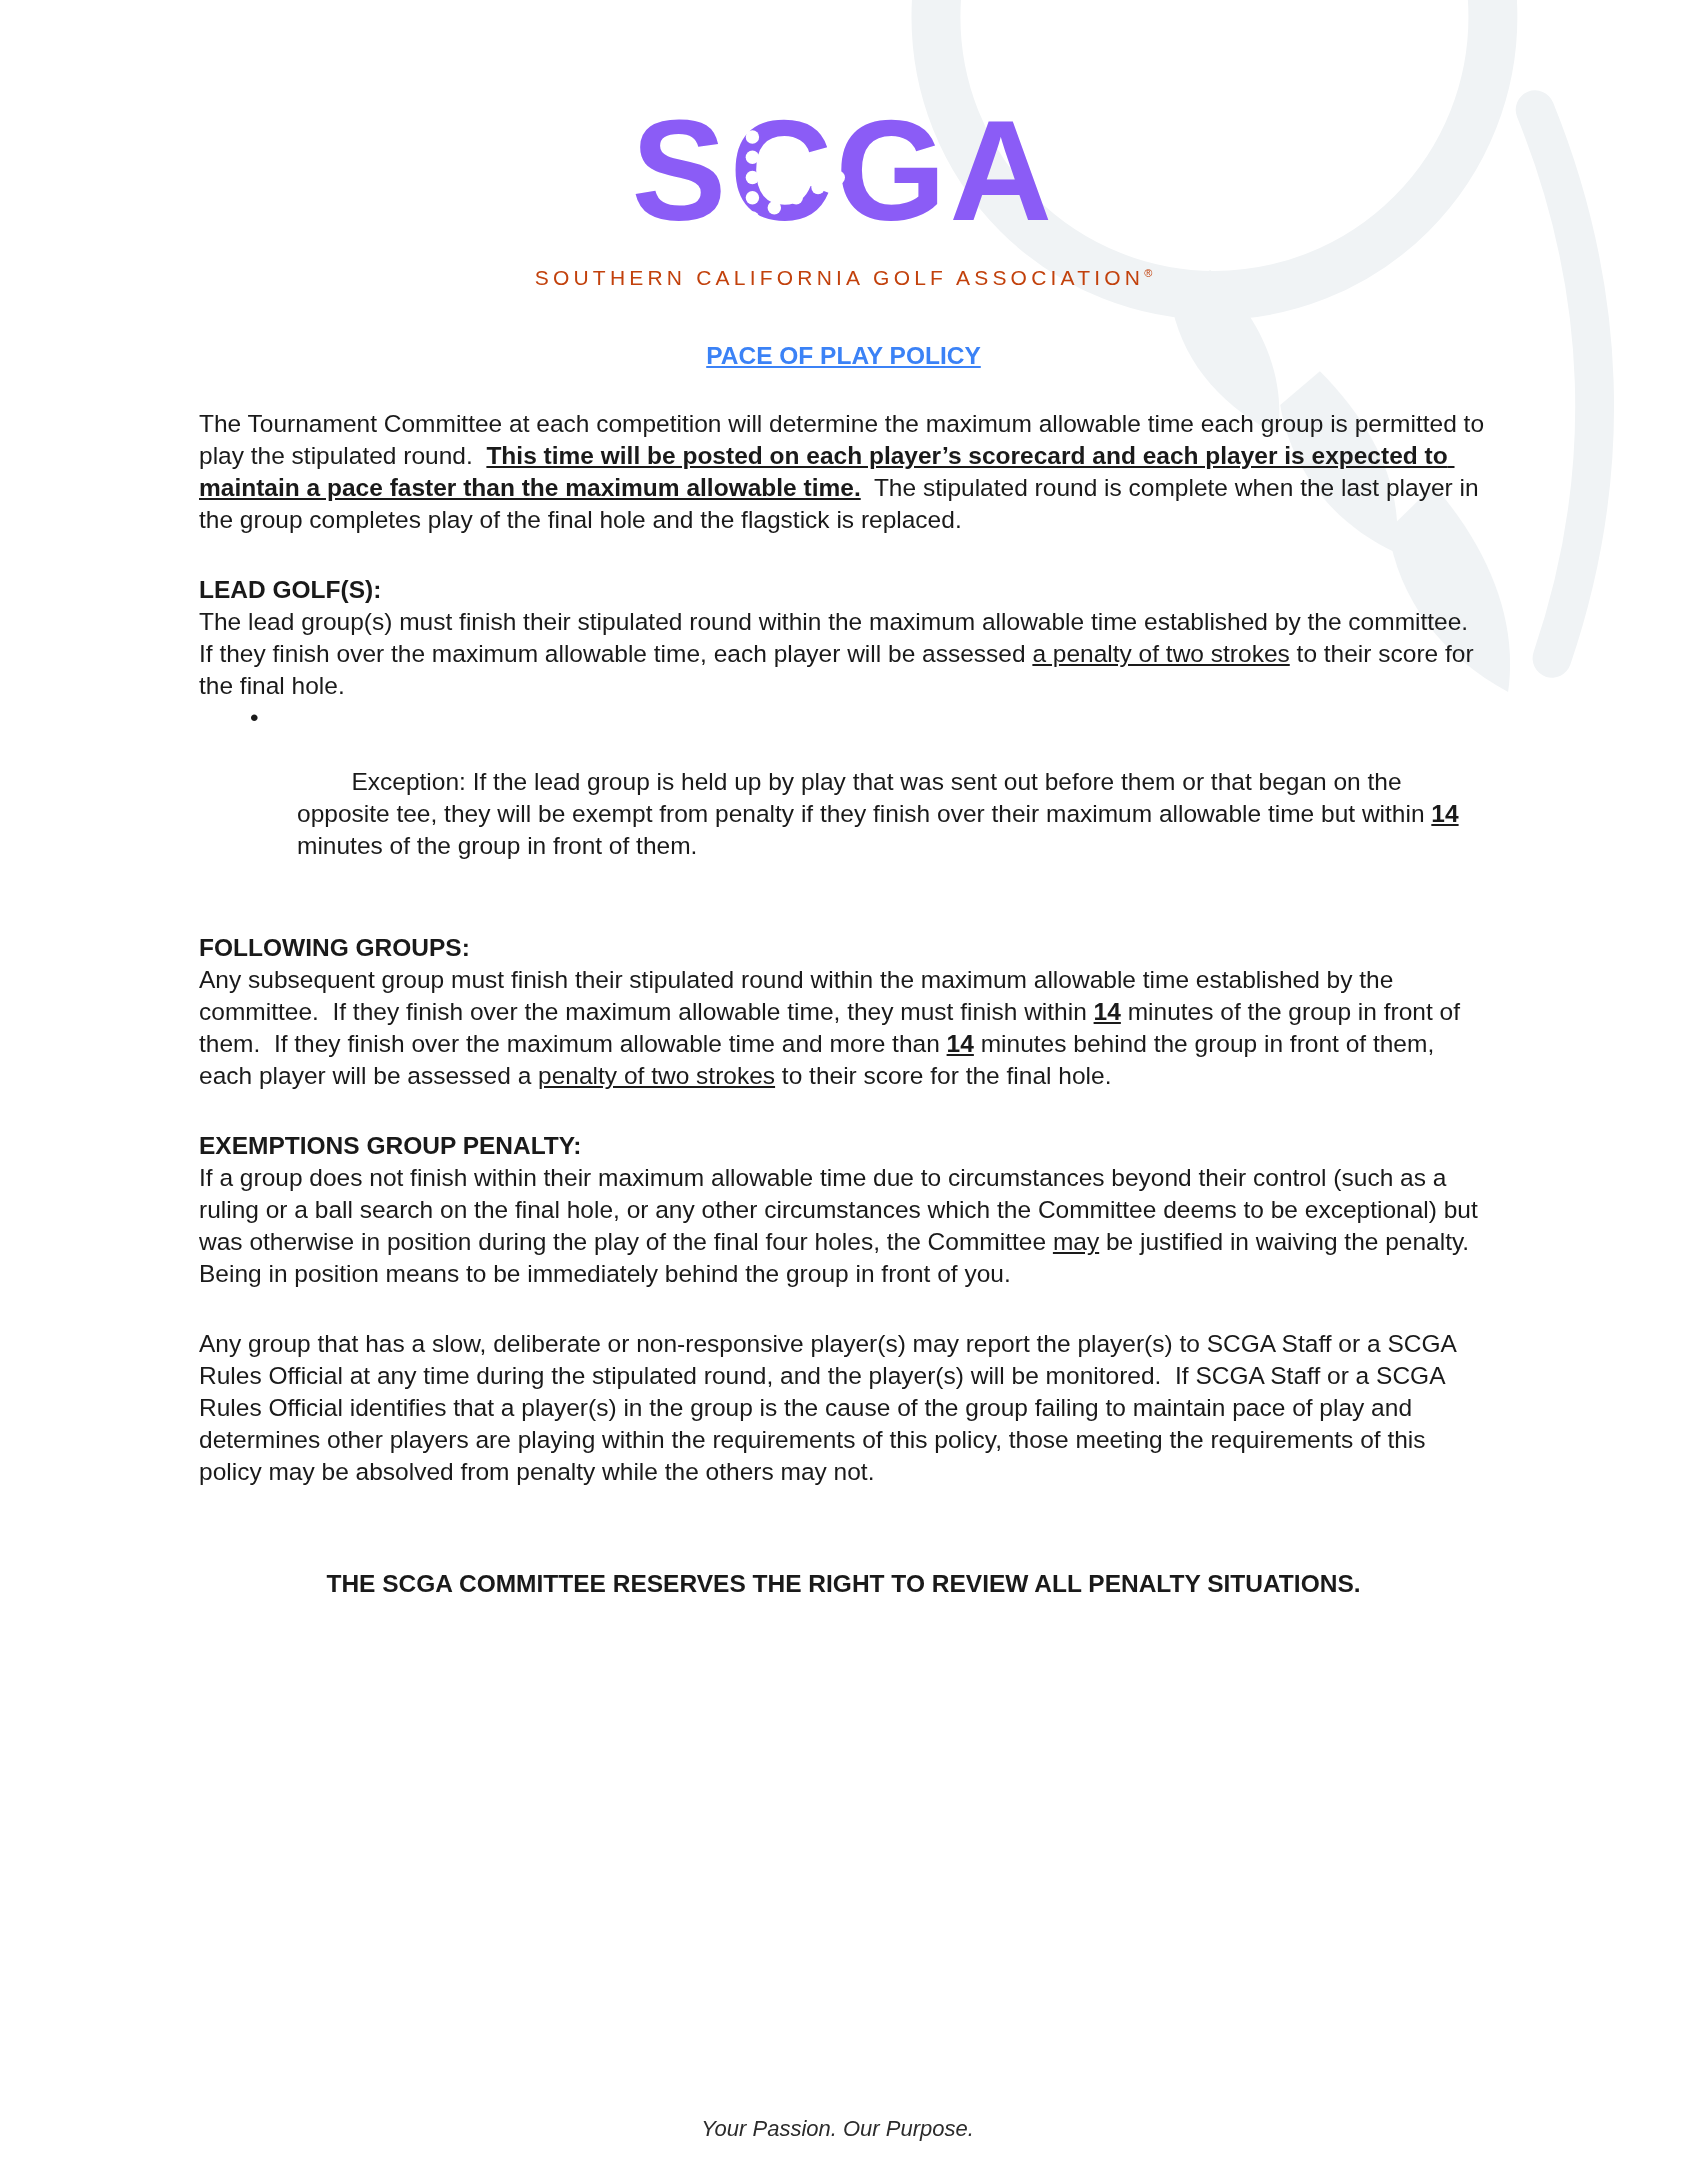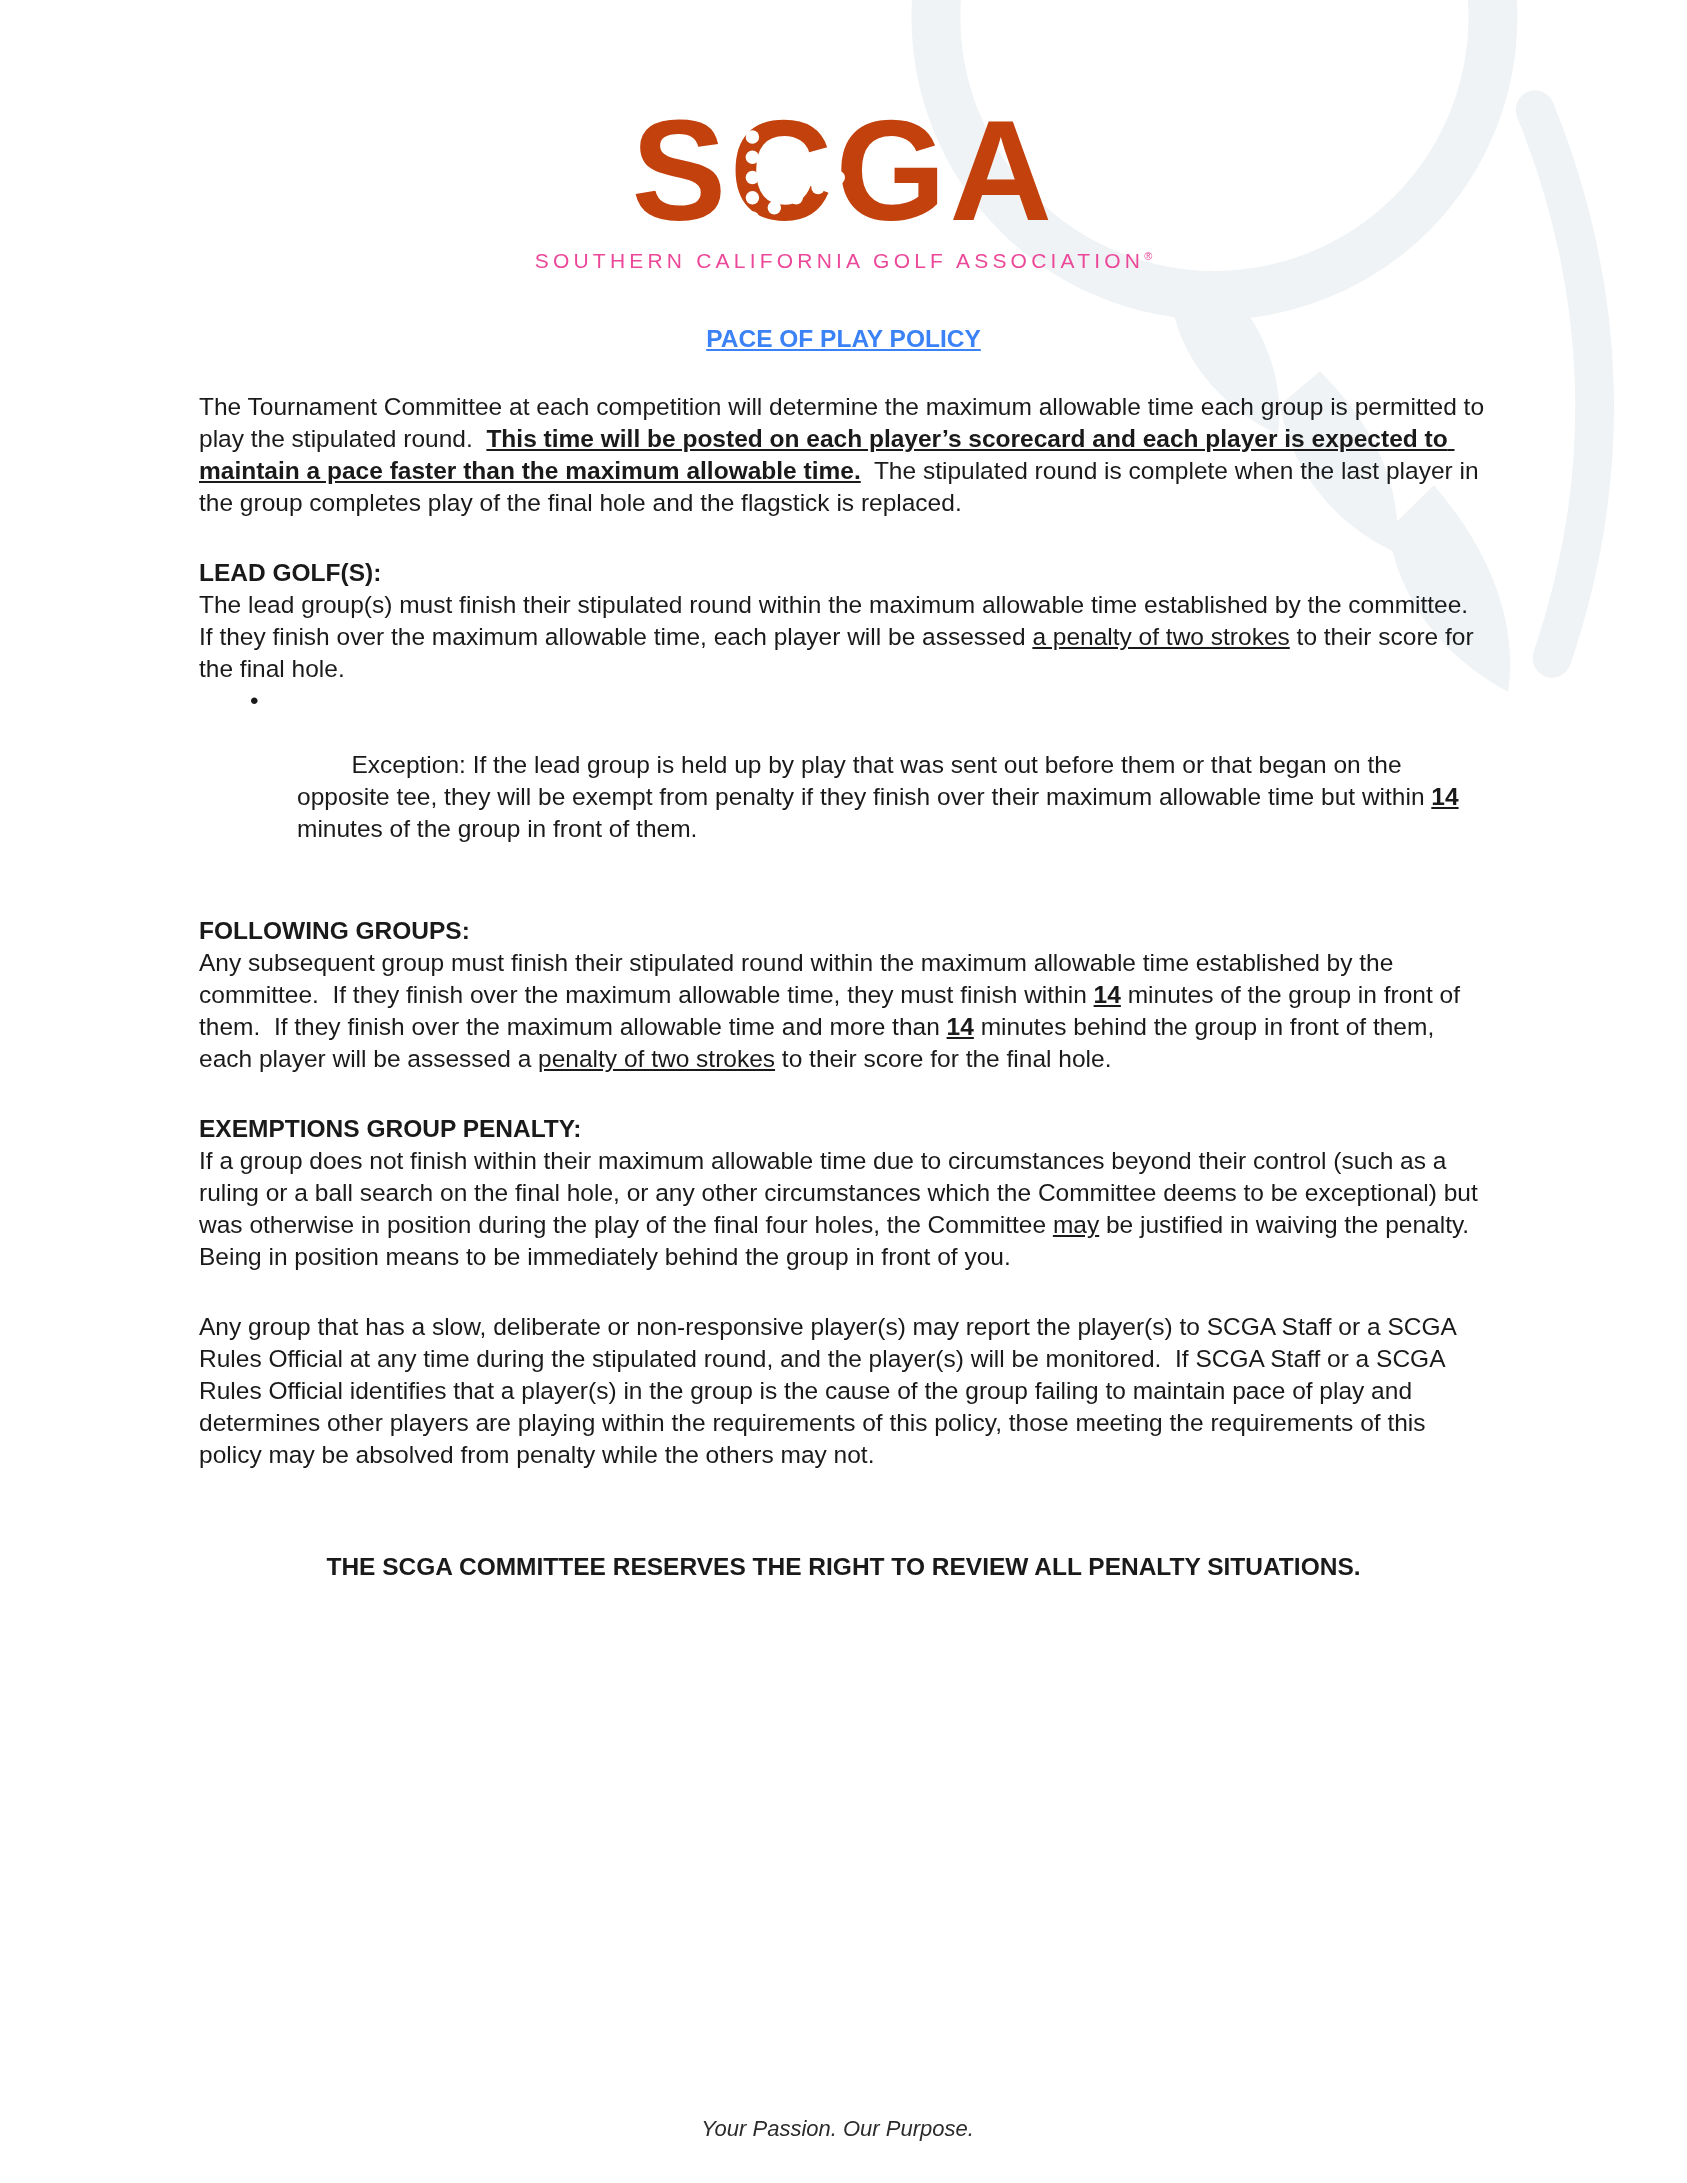--- a/index.html
+++ b/index.html
@@ -12,26 +12,26 @@
   .page { position: relative; width: 1687px; height: 2183px; overflow: hidden; background: #ffffff; }
 
   .watermark { position: absolute; left: 860px; top: 0; z-index: 0; pointer-events: none; }
 
   .content { position: relative; z-index: 1; padding: 100px 199px 0 199px; }
 
   .logo-block { text-align: center; }
   .logo-text {
     display: inline-block; position: relative;
     font-size: 142px; font-weight: 700; line-height: 1;
-    color: #c2410c; letter-spacing: 3.4px;
+    color: #8b5cf6; letter-spacing: 3.4px;
   }
   .logo-dots { position: absolute; left: 26.5%; top: 18%; }
   .logo-tagline {
-    margin-top: 7px;
-    font-size: 21px; letter-spacing: 4.2px; color: #ec4899;
+    margin-top: 24px;
+    font-size: 21px; letter-spacing: 4.2px; color: #c2410c;
   }
   .reg-mark { font-size: 11px; vertical-align: super; letter-spacing: 0; }
 
   .doc-title {
     text-align: center;
     font-size: 24.5px; font-weight: 700;
     color: #3b82f6;
     text-decoration: underline;
     margin: 52px 0 0 0;
   }

